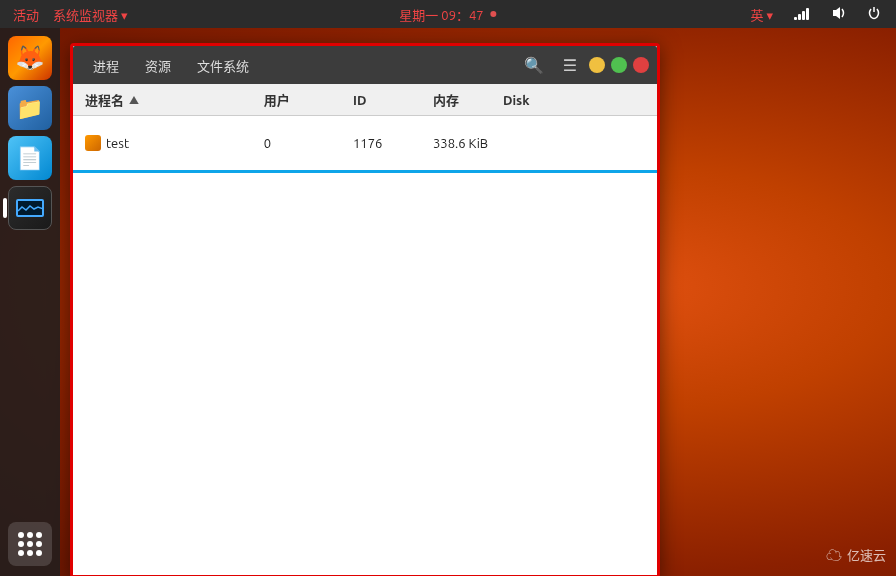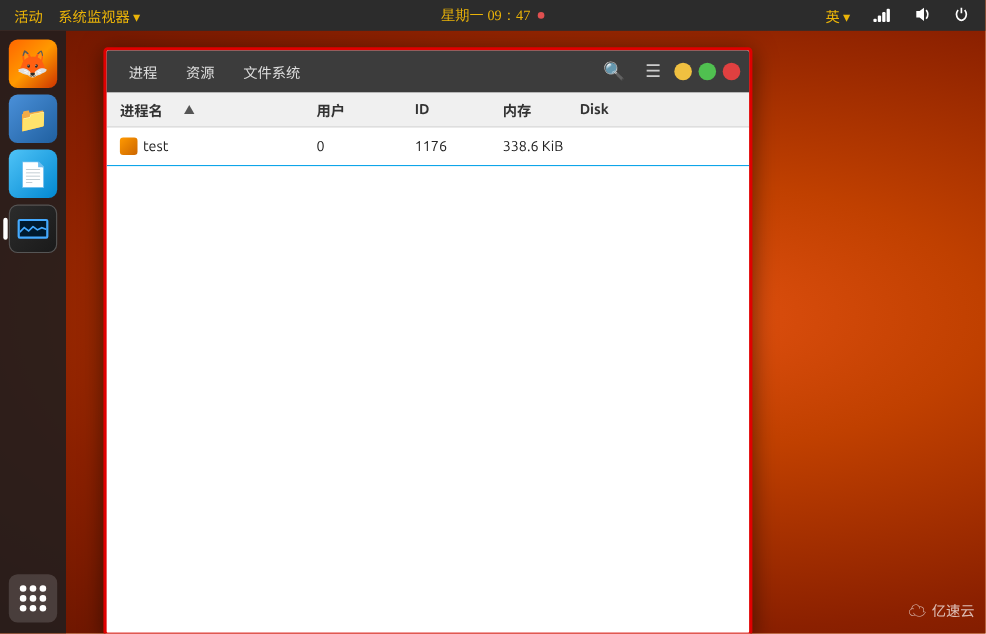--- a/index.html
+++ b/index.html
@@ -26,39 +26,38 @@
       position: absolute;
       top: 0;
       left: 0;
       right: 0;
       height: 28px;
       background: #2c2c2c;
       display: flex;
       align-items: center;
       justify-content: space-between;
       z-index: 100;
-      color: #eab308;
+      color: #ef4444;
       font-size: 13px;
     }
 
     .topbar-left {
       display: flex;
       align-items: center;
       gap: 4px;
       padding-left: 8px;
     }
 
     .topbar-center {
       position: absolute;
       left: 50%;
       transform: translateX(-50%);
       display: flex;
       align-items: center;
       gap: 4px;
-      font-family: Liberation Serif, serif;
     }
 
     .topbar-right {
       display: flex;
       align-items: center;
       gap: 10px;
       padding-right: 10px;
     }
 
     .topbar-item {
@@ -162,21 +161,20 @@
     }
 
     
     .main-area {
       position: absolute;
       top: 28px;
       left: 60px;
       right: 0;
       bottom: 0;
       z-index: 1;
-      margin-left: 24px;
     }
 
     
     .sysmon-window {
       position: absolute;
       top: 15px;
       left: 10px;
       width: 590px;
       height: 535px;
       background: #fff;
@@ -274,39 +272,39 @@
     }
 
     .table-header-cell {
       padding: 6px 4px;
       font-size: 13px;
       color: #333;
       font-weight: 600;
       cursor: pointer;
       display: flex;
       align-items: center;
-      gap: 19px;
+      gap: 5px;
     }
 
     .sort-arrow {
       font-size: 10px;
       color: #555;
     }
 
     .process-table-body {
       flex: 1;
       overflow-y: auto;
       background: #fff;
     }
 
     .process-row {
       display: grid;
       grid-template-columns: 2fr 1fr 80px 70px 90px 60px;
-      padding: 3px 8px;
-      border-bottom: 1px solid #0ea5e9;
+      padding: 13px 8px;
+      border-bottom: 3px solid #0ea5e9;
       align-items: center;
     }
 
     .process-cell {
       padding: 6px 4px;
       font-size: 13px;
       color: #222;
       display: flex;
       align-items: center;
       gap: 5px;

